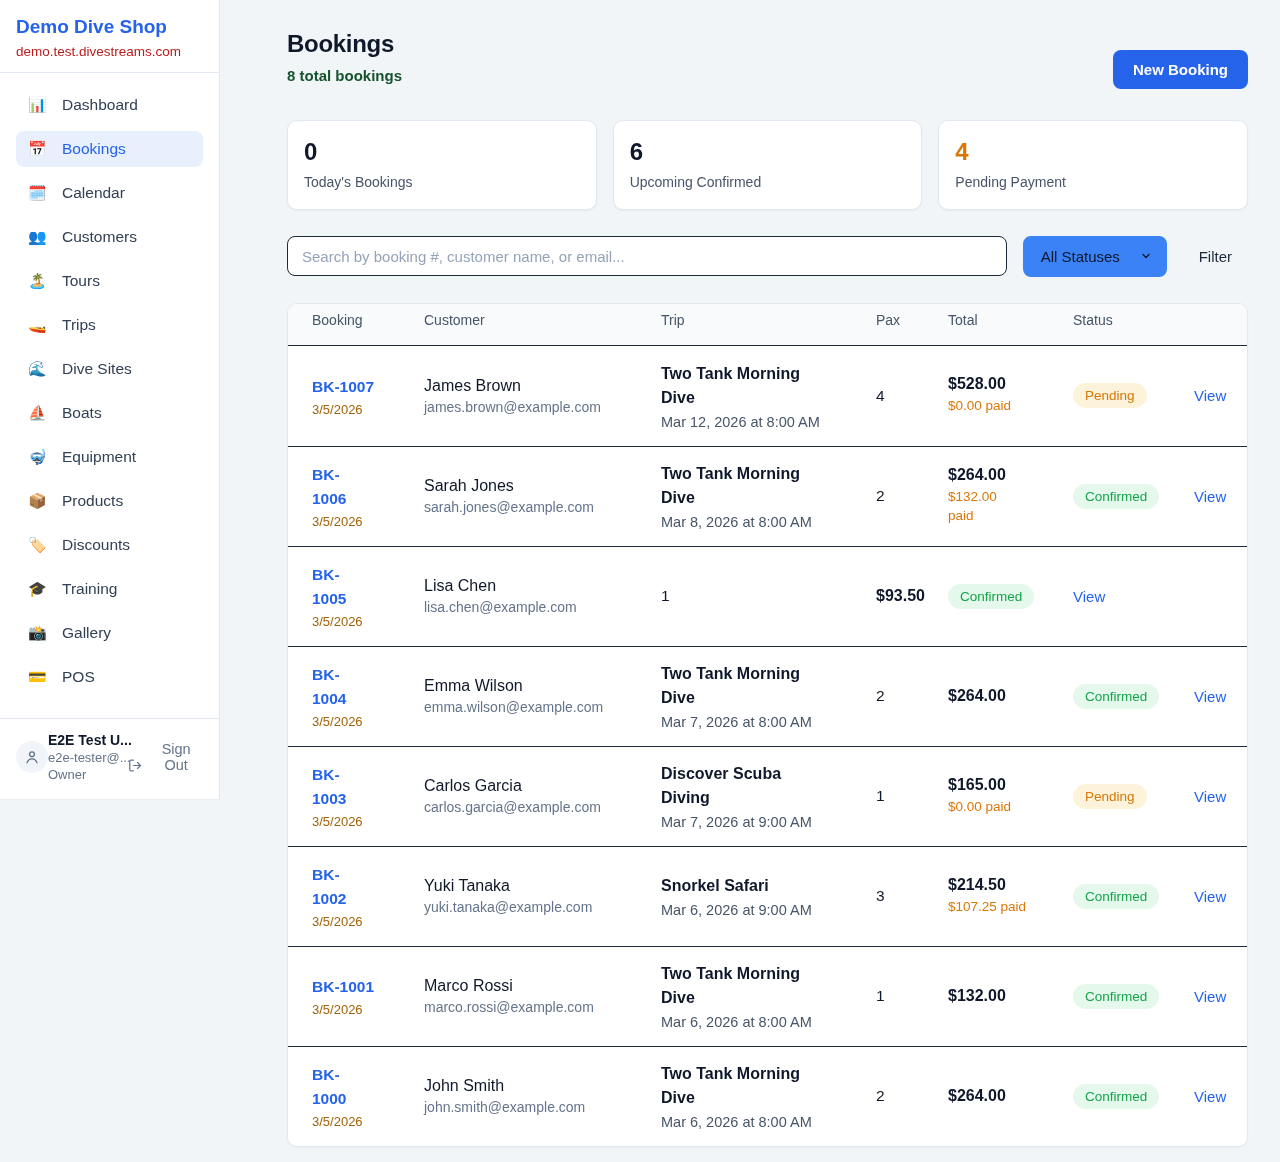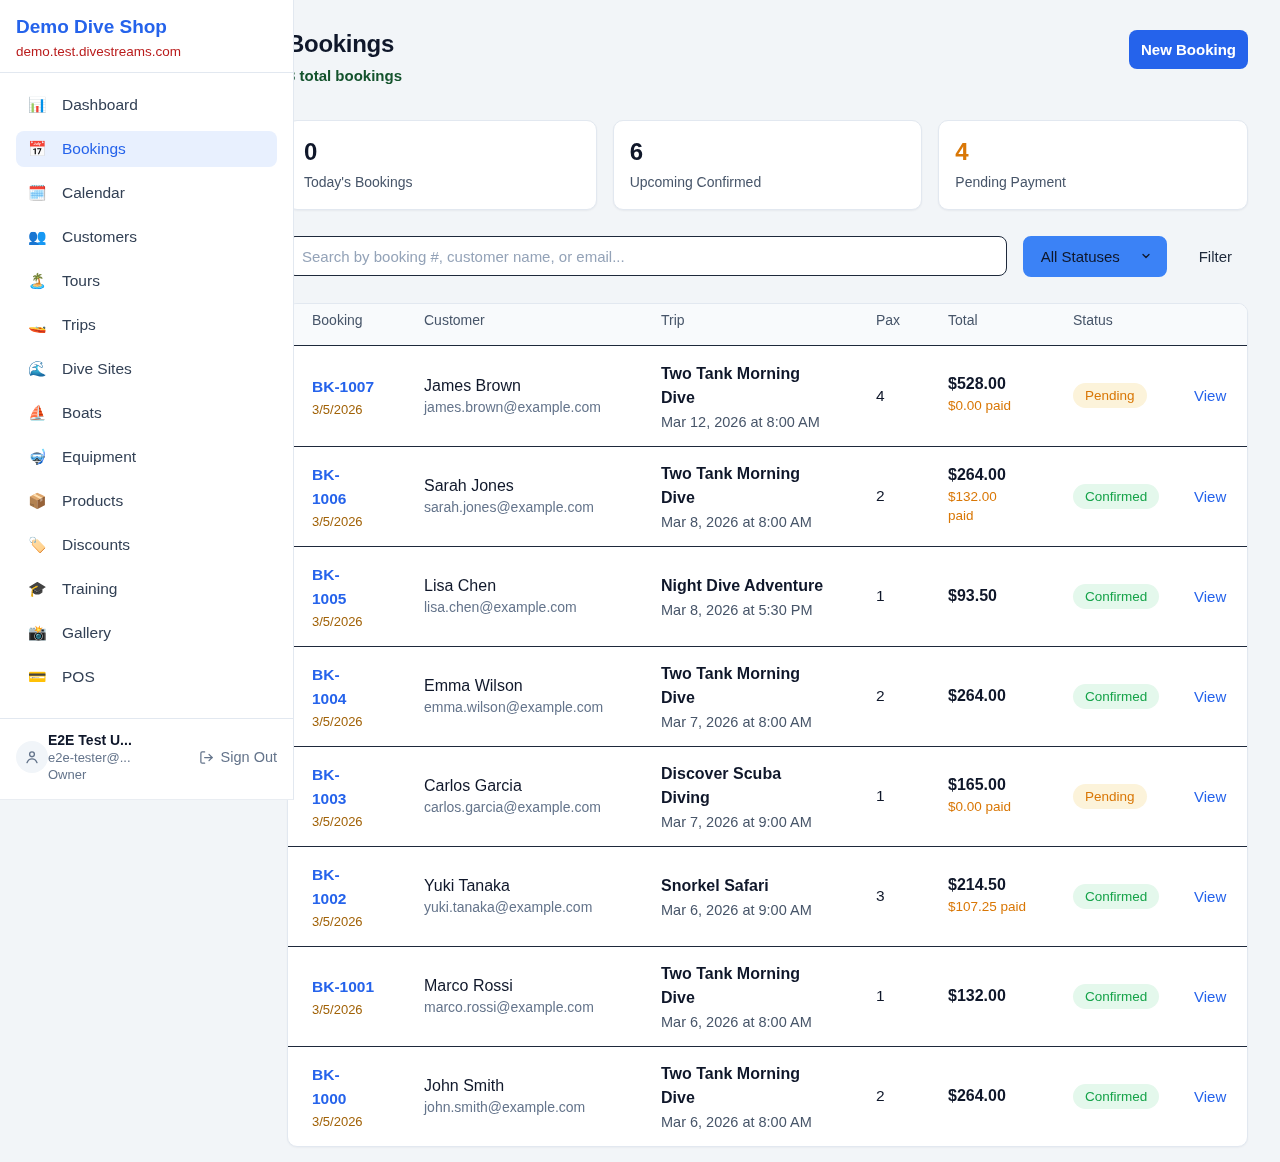--- a/index.html
+++ b/index.html
@@ -5,21 +5,21 @@
   * { box-sizing: border-box; }
   html,body { margin:0; padding:0; }
   body {
     width:1280px; height:1162px; overflow:hidden;
     background:#f2f5f8; color:#0f172a;
     font-family:"Liberation Sans", sans-serif;
   }
 
   
   .sidebar {
-    position:absolute; left:0; top:0; width:294px; height:800px;
+    position:absolute; left:0; top:0; width:220px; height:800px;
     background:#ffffff; border-right:1px solid #e2e8f0; border-bottom:1px solid #e9edf2;
   }
   .brand-block { padding:15px 16px 13px; border-bottom:1px solid #e2e8f0; }
   .brand { color:#2563eb; font-size:19px; font-weight:700; line-height:1.3; }
   .domain { color:#b91c1c; font-size:13.5px; margin-top:4px; }
   .nav { padding:14px 16px 0; }
   .nav-item {
     display:flex; align-items:center; gap:14px; height:36px; padding:0 12px;
     border-radius:8px; color:#334155; font-size:15.5px; margin-bottom:8px; cursor:pointer;
   }
@@ -41,21 +41,21 @@
     background:none; border:none; color:#64748b; font-size:14.5px; font-family:inherit; cursor:pointer; padding:0;
   }
 
   
   .main { margin-left:255px; padding:30px 32px 32px; }
   .page-header { display:flex; justify-content:space-between; align-items:flex-start; }
   .page-title { font-size:24px; font-weight:700; letter-spacing:-.3px; margin:0; }
   .page-subtitle { color:#14532d; font-size:15px; margin:9px 0 8px;font-weight:bold; }
   .new-booking-btn {
     background:#2563eb; color:#fff; border:none; border-radius:8px;
-    padding:11px 12px; font-size:15px; font-weight:600; font-family:inherit; cursor:pointer; margin-top:0;
+    padding:11px 20px; font-size:15px; font-weight:600; font-family:inherit; cursor:pointer; margin-top:20px;
   }
 
   .stats { display:flex; gap:16px; margin-top:28px; }
   .stat-card {
     flex:1; background:#fff; border:1px solid #e2e8f0; border-radius:10px;
     padding:17px 16px 19px; box-shadow:0 1px 2px rgba(15,23,42,.05);
   }
   .stat-value { font-size:24px; font-weight:700; line-height:1.2; }
   .stat-card.orange .stat-value { color:#d97706; }
   .stat-label { color:#475569; font-size:14px; margin-top:7px; }
@@ -291,24 +291,20 @@
         <div class="trow body-row">
       <div>
         <div class="bid">BK-
 1005</div>
         <div class="bdate">3/5/2026</div>
       </div>
       <div>
         <div class="cname">Lisa Chen</div>
         <div class="cemail">lisa.chen@example.com</div>
       </div>
-      <div>
-        <div class="tname">Night Dive Adventure</div>
-        <div class="tdate">Mar 8, 2026 at 5:30 PM</div>
-      </div>
       <div class="pax">1</div>
       <div>
         <div class="tot">$93.50</div>
 
       </div>
       <div>
         <span class="badge confirmed">Confirmed</span>
       </div>
       <div class="view">View</div>
     </div>

